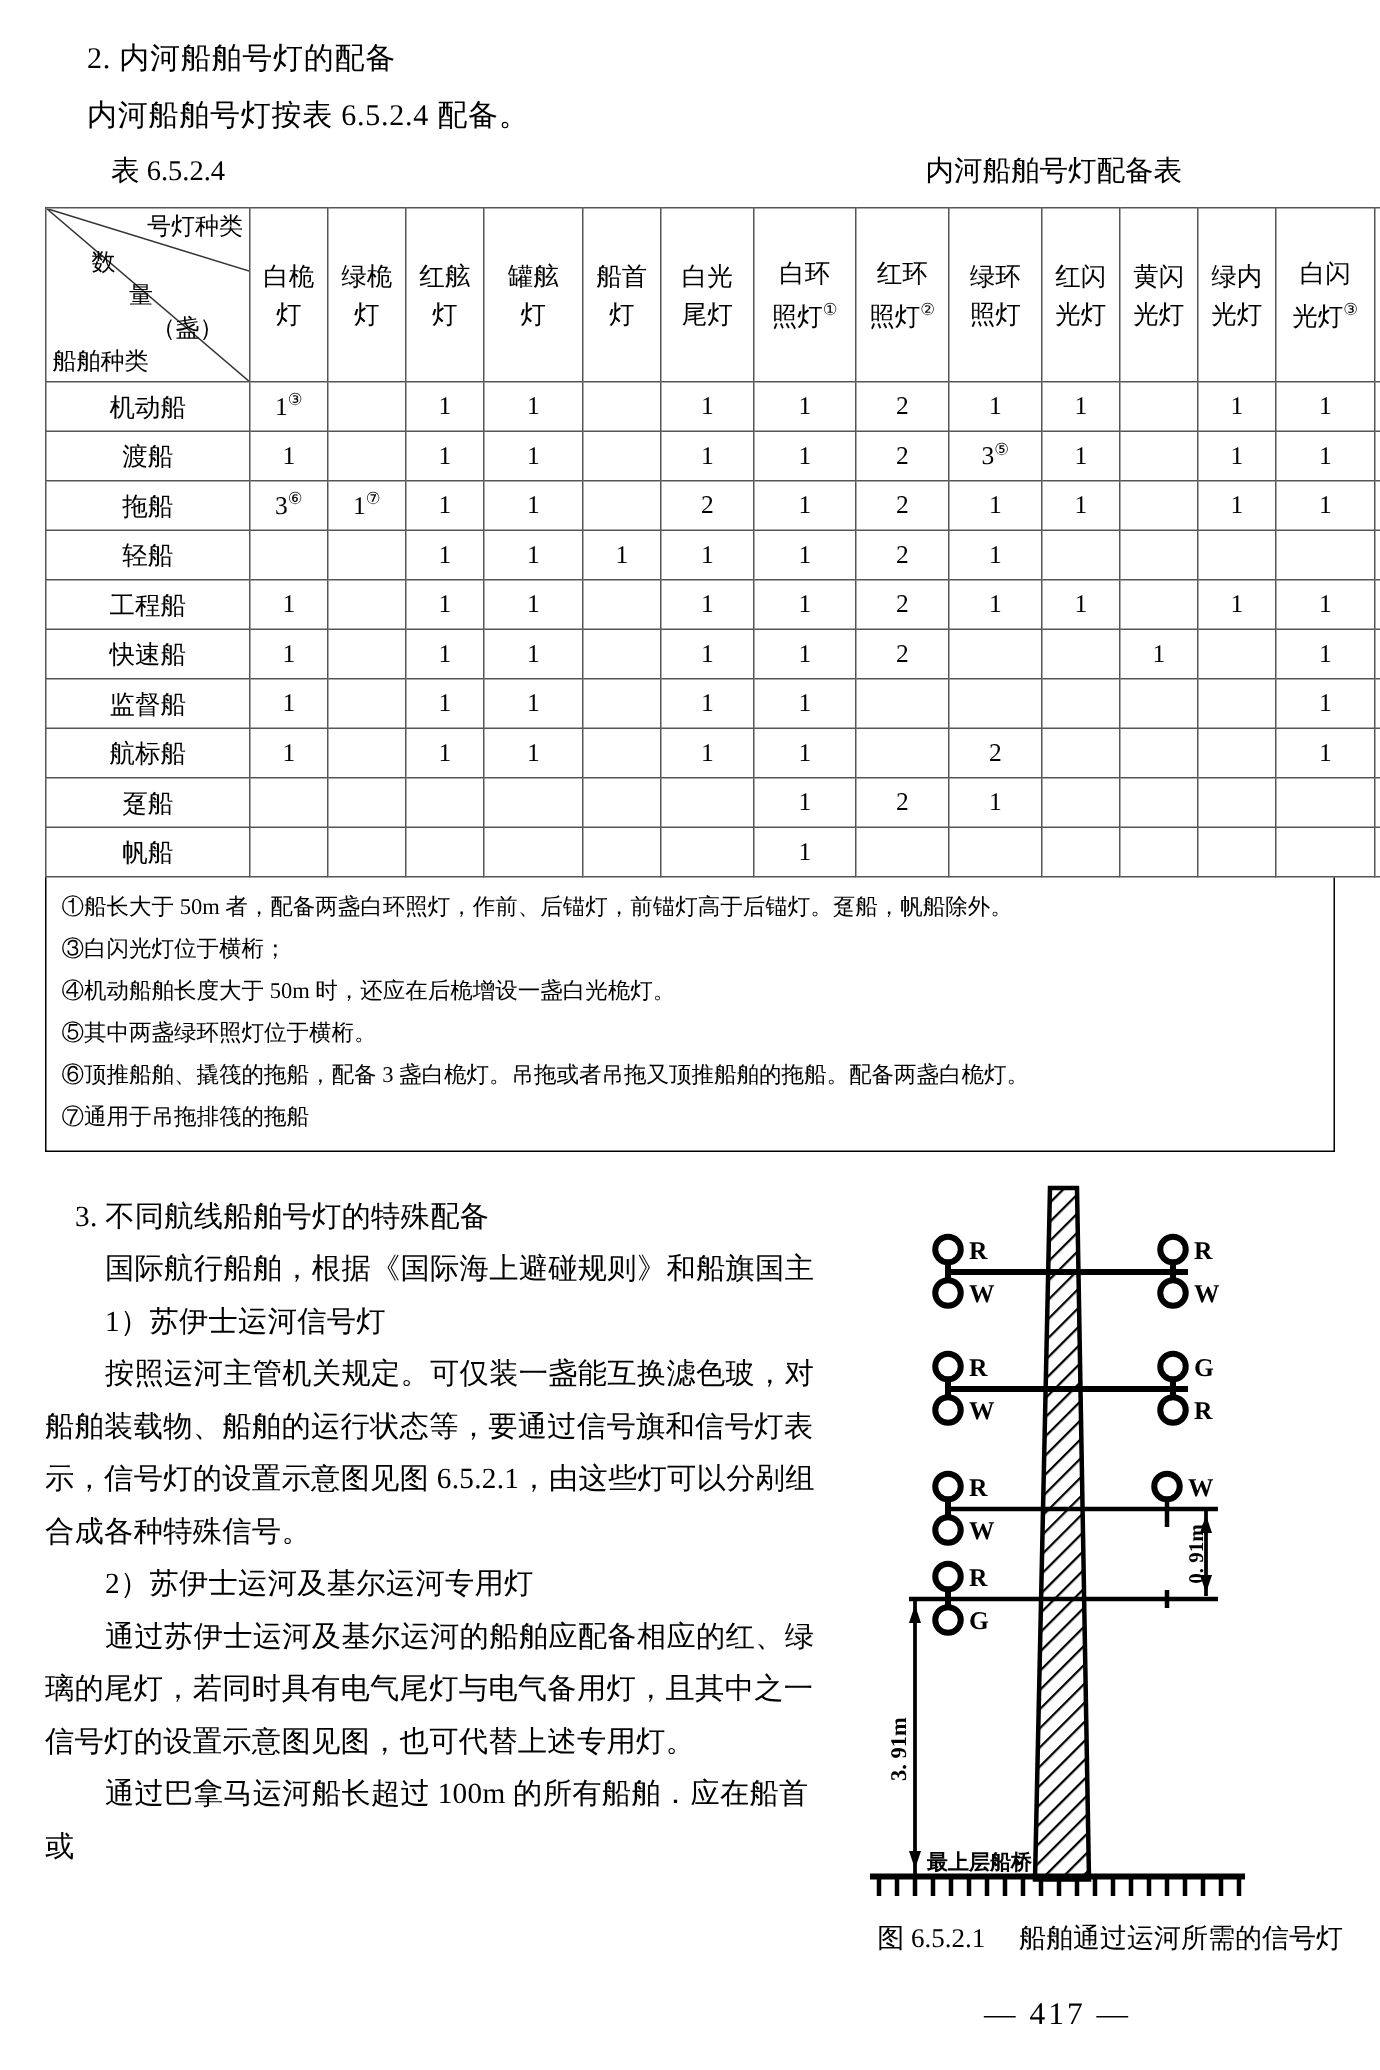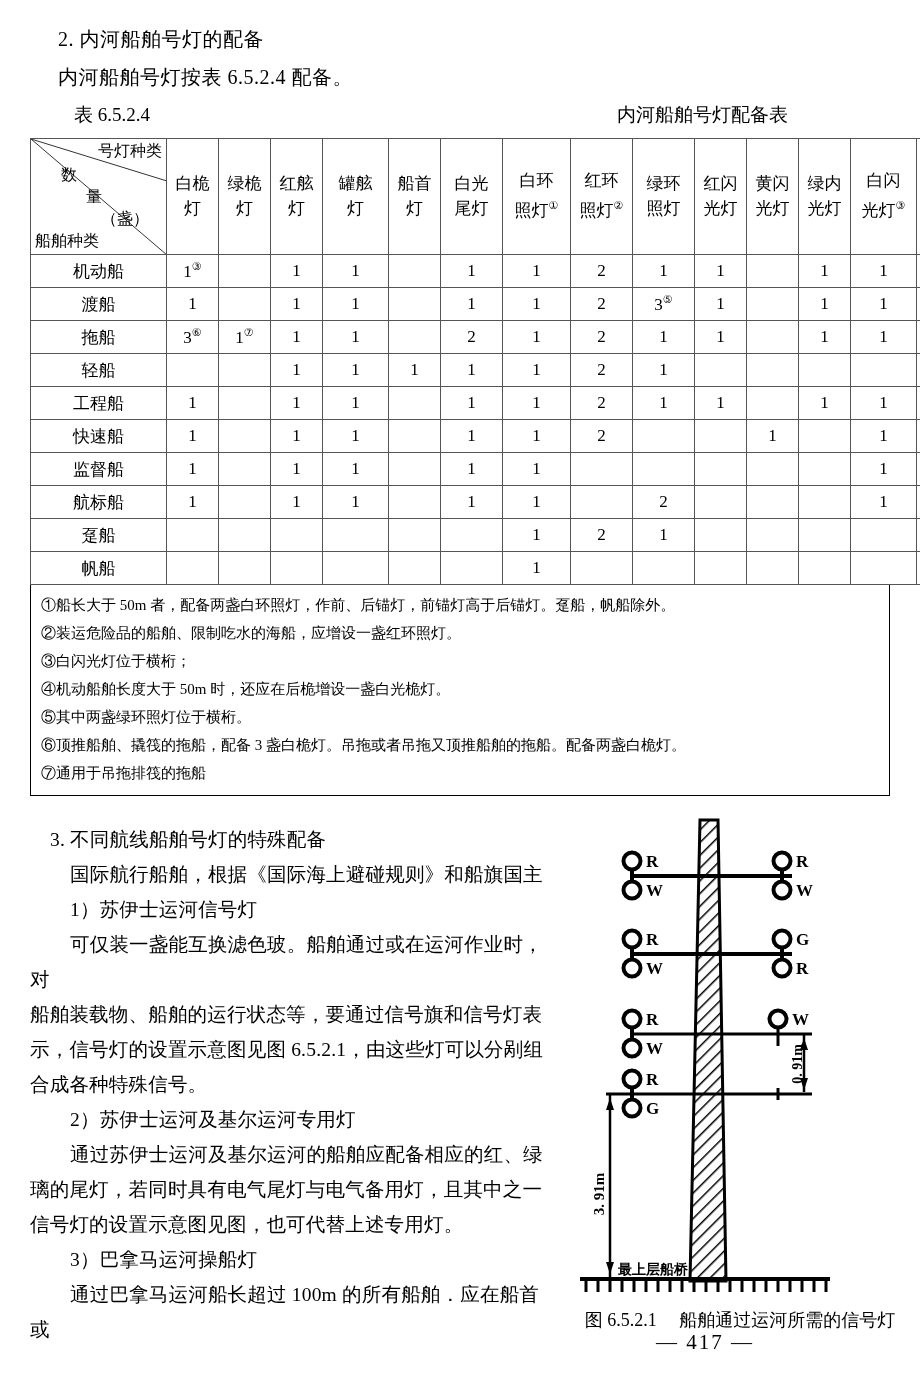--- a/index.html
+++ b/index.html
@@ -65,21 +65,21 @@
     overflow: hidden;
   }
   .corner svg { position:absolute; left:0; top:0; }
   .corner .lbl { position:absolute; font-size:16px; white-space:nowrap; }
   .corner .lbl-kind { right: 4px; top: 2px; }
   .corner .lbl-qty1 { left: 30px; top: 26px; }
   .corner .lbl-qty2 { left: 55px; top: 48px; }
   .corner .lbl-qty3 { left: 70px; top: 70px; }
   .corner .lbl-type { left: 4px; bottom: 2px; }
 
-  .hcell { line-height: 25px; font-size:17px;font-family:Liberation Mono, monospace; }
+  .hcell { line-height: 25px; font-size:17px; }
   .hcell sup { font-size: 11px; vertical-align: super; }
   .rowhdr { font-size:17px; }
   td.val sup { font-size: 11px; vertical-align: super; }
 
   
   .notes {
     width: 860px;
     margin: 0 30px;
     border: 1.6px solid #000;
     border-top: none;
@@ -393,43 +393,41 @@
             <td class="val"></td>
             <td class="val"></td>
             <td class="val"></td>
           </tr>
         </tbody>
     </table>
   </div>
 
   <div class="notes" id="notes">
       <p class="note">①船长大于 50m 者，配备两盏白环照灯，作前、后锚灯，前锚灯高于后锚灯。趸船，帆船除外。</p>
-      <p class="note">②装运危险品的船舶、限制吃水的海船，应增设一盏红环照灯。</p>
       <p class="note">③白闪光灯位于横桁；</p>
       <p class="note">④机动船舶长度大于 50m 时，还应在后桅增设一盏白光桅灯。</p>
       <p class="note">⑤其中两盏绿环照灯位于横桁。</p>
       <p class="note">⑥顶推船舶、撬筏的拖船，配备 3 盏白桅灯。吊拖或者吊拖又顶推船舶的拖船。配备两盏白桅灯。</p>
       <p class="note">⑦通用于吊拖排筏的拖船</p>
     </div>
 
   <div class="lower">
 
     <div class="col-left">
       <p class="body-p indent1">3. 不同航线船舶号灯的特殊配备</p>
       <p class="body-p indent2">国际航行船舶，根据《国际海上避碰规则》和船旗国主</p>
       <p class="body-p indent2">1）苏伊士运河信号灯</p>
-      <p class="body-p indent2">可仅装一盏能互换滤色玻。船舶通过或在运河作业时，对</p>
+      <p class="body-p indent2">按照运河主管机关规定。可仅装一盏能互换滤色玻，对</p>
       <p class="body-p">船舶装载物、船舶的运行状态等，要通过信号旗和信号灯表</p>
       <p class="body-p">示，信号灯的设置示意图见图 6.5.2.1，由这些灯可以分剐组</p>
       <p class="body-p">合成各种特殊信号。</p>
       <p class="body-p indent2">2）苏伊士运河及基尔运河专用灯</p>
       <p class="body-p indent2">通过苏伊士运河及基尔运河的船舶应配备相应的红、绿</p>
       <p class="body-p">璃的尾灯，若同时具有电气尾灯与电气备用灯，且其中之一</p>
       <p class="body-p">信号灯的设置示意图见图，也可代替上述专用灯。</p>
-      <p class="body-p indent2">3）巴拿马运河操船灯</p>
       <p class="body-p indent2">通过巴拿马运河船长超过 100m 的所有船舶．应在船首或</p>
 
     </div>
 
     <div class="col-right">
       <svg width="340" height="500" viewBox="0 0 340 500">
         <defs>
           <pattern id="hatch" patternUnits="userSpaceOnUse" width="9" height="9" patternTransform="rotate(45)">
             <line x1="0" y1="0" x2="0" y2="9" stroke="#000" stroke-width="3"></line>
           </pattern>

